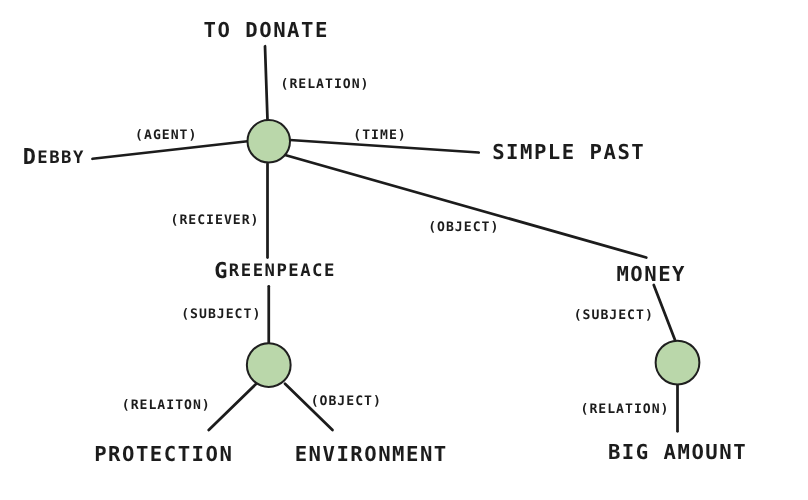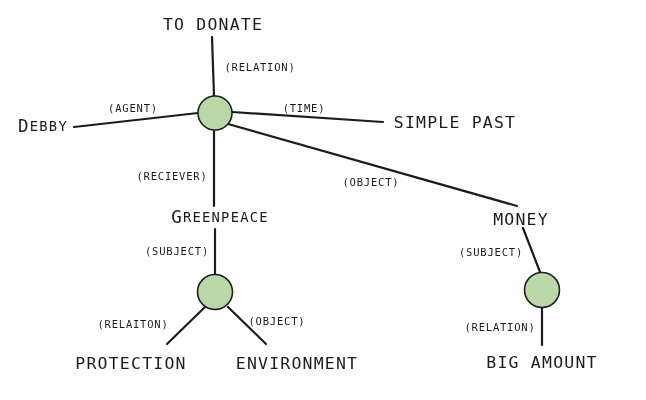--- a/index.html
+++ b/index.html
@@ -6,20 +6,21 @@
     margin: 0;
     padding: 0;
     background: #ffffff;
   }
   .stage {
     position: relative;
     width: 646px;
     height: 400px;
     background: #ffffff;
     overflow: hidden;
+    font-weight: bold;
   }
   svg text {
     font-family: "DejaVu Sans Mono", "Liberation Mono", monospace;
     fill: #1c1c1c;
   }
   svg text.word {
     font-size: 16.5px;
     letter-spacing: 1.2px;
   }
   svg text.word tspan.initial {

